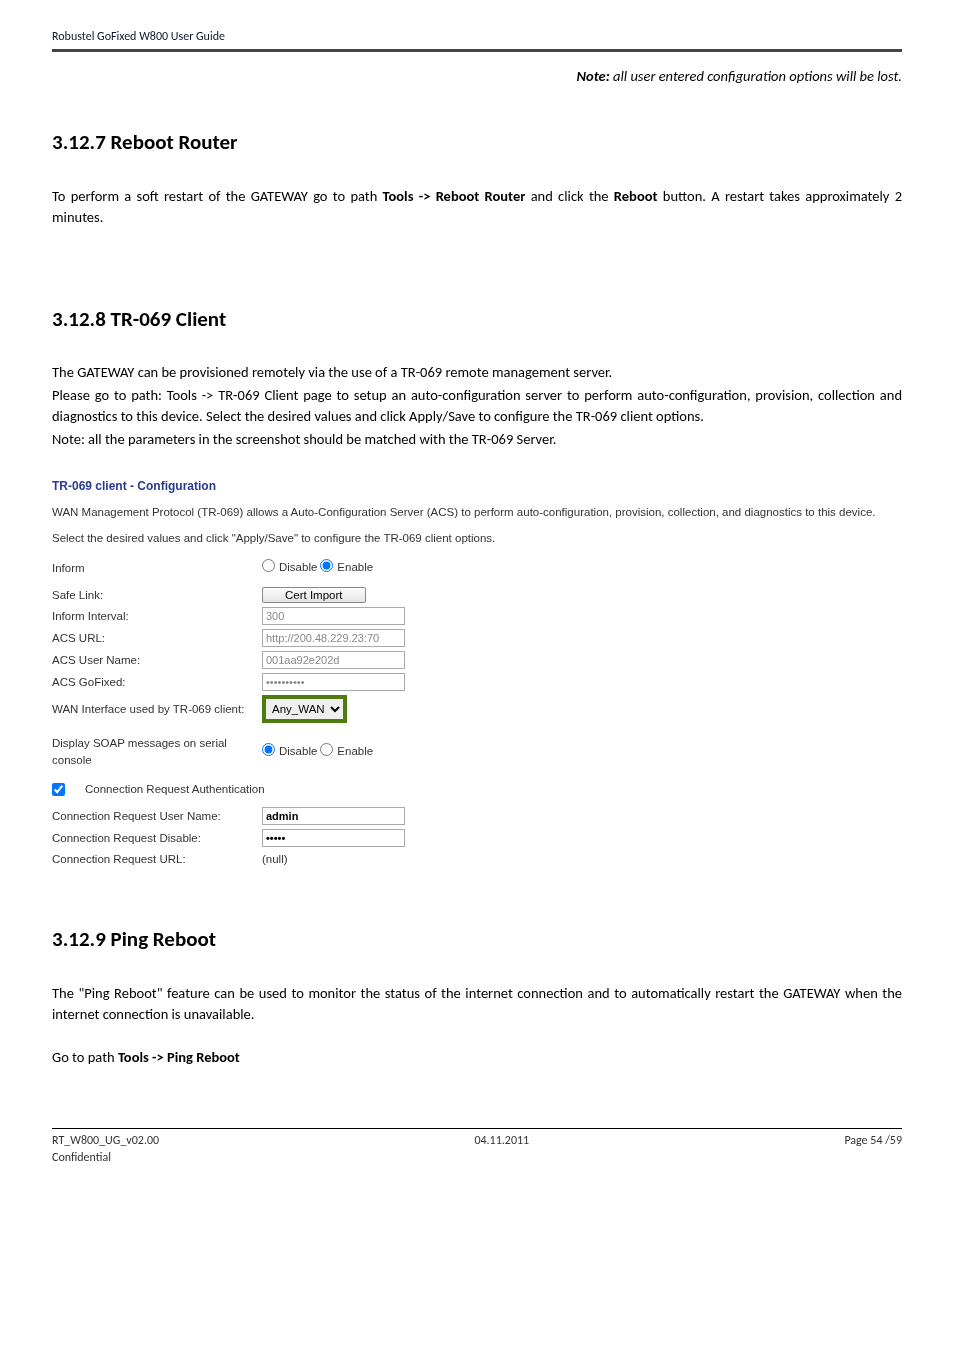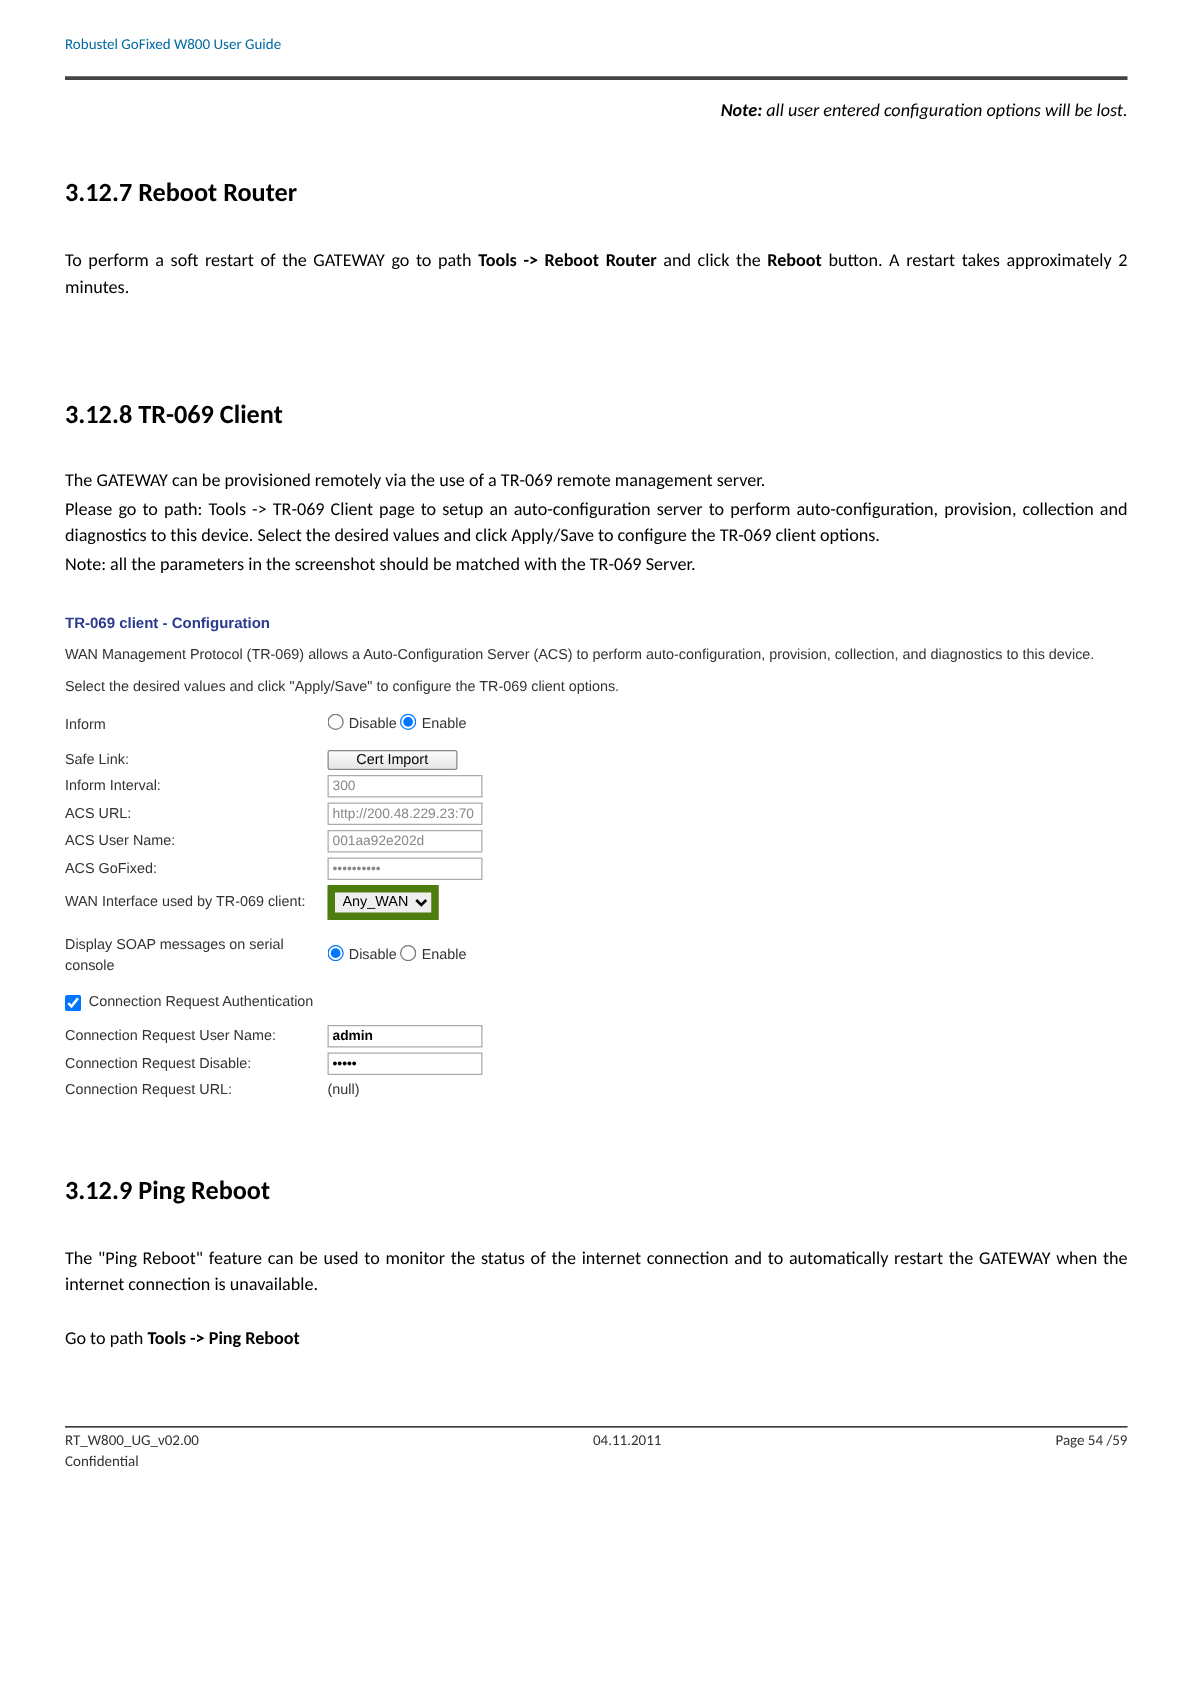--- a/index.html
+++ b/index.html
@@ -7,22 +7,22 @@
     font-family: Calibri, "Segoe UI", Arial, sans-serif;
     font-size: 14.5px;
     color: #000;
     background: #fff;
     width: 954px;
     padding: 28px 52px 18px 52px;
     line-height: 1.45;
   }
   .header-line {
     font-size: 12px;
-    color: #0369a1;
-    padding-bottom: 16px;
+    color: #0f172a;
+    padding-bottom: 4px;
   }
   .hr-thick {
     border: none;
     border-top: 3px solid #444;
     margin-bottom: 14px;
   }
   .note-line {
     font-size: 14.5px;
     margin-bottom: 40px;
     text-align: right;
@@ -64,30 +64,30 @@
   }
   table.form td {
     padding: 2px 6px 2px 0;
     vertical-align: middle;
   }
   table.form td.label { width: 210px; }
   input[type=text], input[type=password] {
     font-size: 11px;
     padding: 4px 3px;
     border: 1px solid #aaa;
-    width: 124px;
+    width: 143px;
     height: 18px;
     color: #888;
     background: #fff;
     font-family: Verdana, Arial, sans-serif;
   }
   input.blk { color: #000; font-weight: bold; }
   select {
     font-size: 11.5px;
-    border: 6px solid #4d7c0f;
+    border: 4px solid #4d7c0f;
     height: 28px;
     padding: 0 2px;
     font-family: Verdana, Arial, sans-serif;
   }
   button.cert {
     font-size: 11.5px;
     padding: 1px 22px;
     border: 1px solid #888;
     background: linear-gradient(#fdfdfd, #e4e4e4);
     border-radius: 2px;
@@ -99,21 +99,21 @@
     align-items: flex-start;
     gap: 3px;
     font-size: 11.5px;
   }
   .radio-row input { margin: 0 1px 0 0; }
   .checkbox-row {
     font-size: 11.5px;
     margin: 10px 0 8px 0;
     display: flex;
     align-items: center;
-    gap: 6px;
+    gap: 20px;
     color: #333;
     font-family: Verdana, Arial, sans-serif;
   }
   .null-text {
     font-size: 11.5px;
     font-family: Verdana, Arial, sans-serif;
   }
   .spacer-lg { height: 32px; }
   .footer {
     position: relative;

